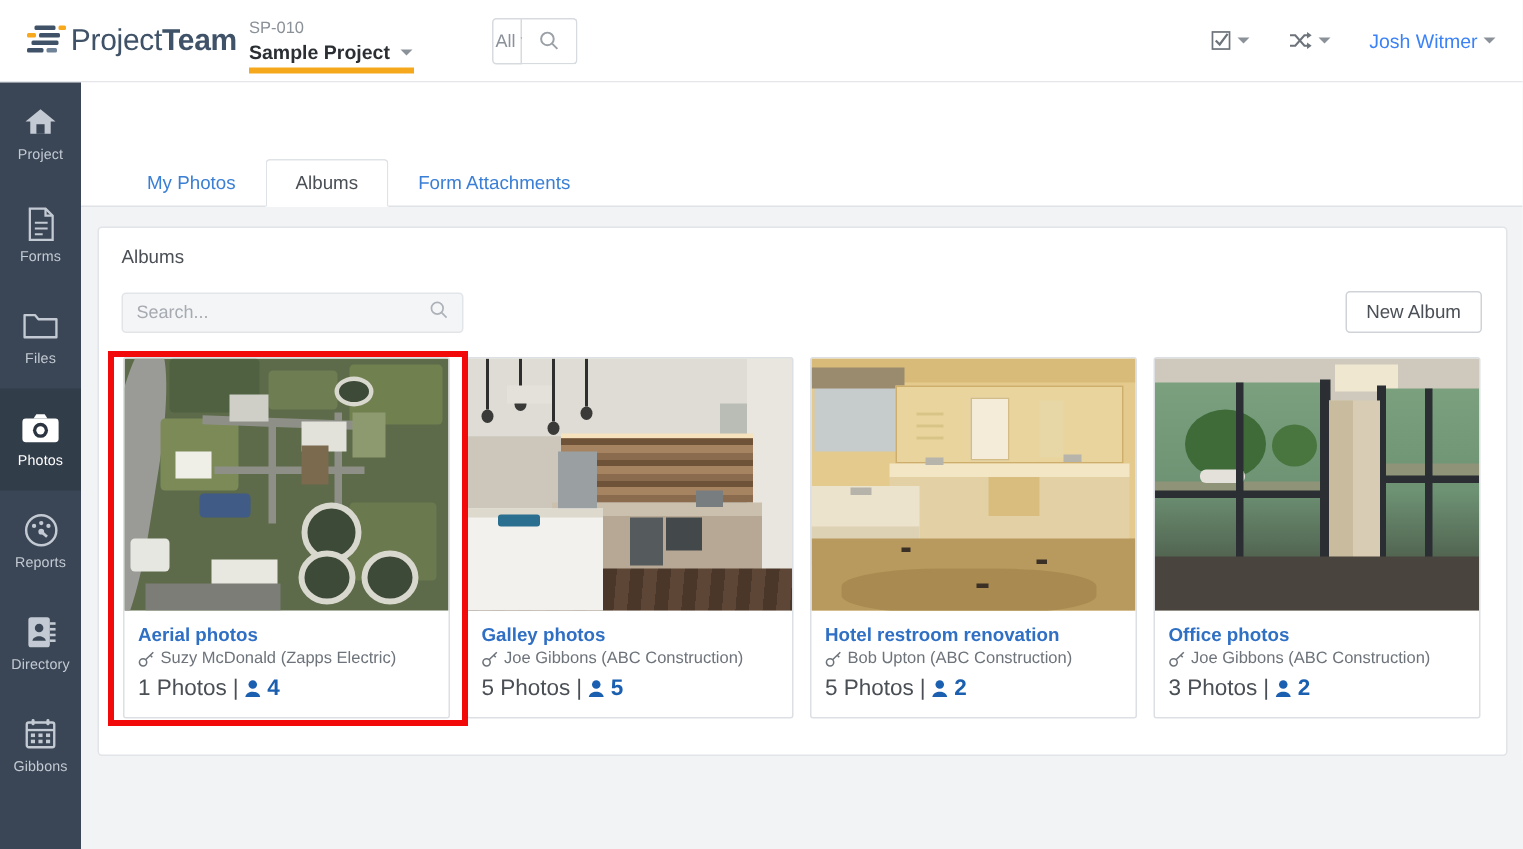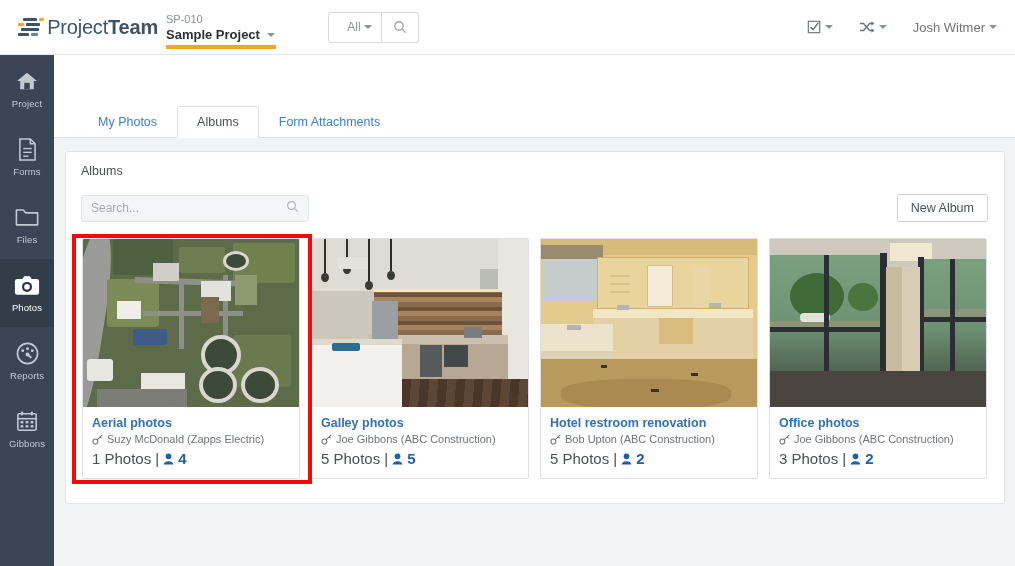--- a/index.html
+++ b/index.html
@@ -12,21 +12,21 @@
 
   
   .topbar {
     position: absolute; top: 0; left: 0;
     width: 1015px; height: 55px;
     background: #ffffff;
     border-bottom: 1px solid #e4e6e9;
     display: flex; align-items: center;
   }
   .logo-wrap {
-    display: flex; align-items: center;
+    display: flex; 
     margin-left: 18px; width: 140px;
   }
   .logo-mark { width: 26px; height: 20px; position: relative; margin-right: 7px; }
   .logo-mark i {
     position: absolute; display: block; height: 3px; border-radius: 1px;
     background: #3f5268;
   }
   .logo-mark i.b1 { top: 1px;  left: 5px;  width: 14px; }
   .logo-mark i.b2 { top: 1px;  left: 21px; width: 5px; background: #f7a81b; }
   .logo-mark i.b3 { top: 6px;  left: 0px;  width: 6px;  background: #f7a81b; }
@@ -46,21 +46,21 @@
   }
   .proj-underline {
     position: absolute; left: 0px; top: 33px;
     width: 110px; height: 4px; background: #f5a81c;
   }
 
   .search-group {
     margin-left: 22px; display: flex; height: 31px; align-items: stretch;
   }
   .search-all {
-    width: 54px; border: 1px solid #d7dade; border-radius: 3px 0 0 3px;
+    width: 20px; border: 1px solid #d7dade; border-radius: 3px 0 0 3px;
     background: #fff; color: #8b9199; font-size: 12px;
     display: flex; align-items: center; justify-content: center; gap: 3px; padding-left: 9px;
   }
   .search-input {
     width: 362px; border: 1px solid #d7dade; border-left: none;
     background: #fafbfc; padding: 0 11px; font-size: 12.5px;
     color: #b4b8bd; font-family: "Liberation Sans", sans-serif;
     display: flex; align-items: center;
   }
   .search-btn {
@@ -275,21 +275,21 @@
     <div class="tr-item">
       <svg width="16" height="14" viewBox="0 0 18 16">
         <path d="M1 4 H5 L12 12 H16" fill="none" stroke="#6d737a" stroke-width="1.6"></path>
         <path d="M1 12 H5 L12 4 H16" fill="none" stroke="#6d737a" stroke-width="1.6"></path>
         <polygon points="14,1.5 17.5,4 14,6.5" fill="#6d737a"></polygon>
         <polygon points="14,9.5 17.5,12 14,14.5" fill="#6d737a"></polygon>
       </svg>
       <span class="caret-d"></span>
     </div>
     <div class="tr-item">
-      <span style="font-size:13px;color:#737373">Josh Witmer</span>
+      <span style="font-size:13px;color:#3b82f6">Josh Witmer</span>
       <span class="caret-d"></span>
     </div>
   </div>
 </div>
 
 <div class="sidebar">
 
   <div class="nav-item">
     <span class="nav-ico">
       <svg width="22" height="20" viewBox="0 0 24 22">
@@ -341,20 +341,34 @@
         <circle cx="7" cy="9" r="1.5" fill="#c3cad3"></circle>
         <circle cx="12" cy="7" r="1.5" fill="#c3cad3"></circle>
         <circle cx="17" cy="9" r="1.5" fill="#c3cad3"></circle>
         <line x1="12" y1="13" x2="16" y2="16.5" stroke="#c3cad3" stroke-width="2"></line>
         <circle cx="12" cy="13" r="2" fill="#c3cad3"></circle>
       </svg>
     </span>
     <span class="nav-label">Reports</span>
   </div>
 
+  <div class="nav-item">
+    <span class="nav-ico">
+      <svg width="21" height="23" viewBox="0 0 22 24">
+        <rect x="2" y="1.5" width="15" height="21" rx="2" fill="#c3cad3"></rect>
+        <circle cx="9.5" cy="9" r="3" fill="#3a4655"></circle>
+        <path d="M4.8 18 C5.5 13.8 13.5 13.8 14.2 18 Z" fill="#3a4655"></path>
+        <rect x="17" y="5" width="4" height="1.8" fill="#c3cad3"></rect>
+        <rect x="17" y="9" width="4" height="1.8" fill="#c3cad3"></rect>
+        <rect x="17" y="13" width="4" height="1.8" fill="#c3cad3"></rect>
+        <rect x="17" y="17" width="4" height="1.8" fill="#c3cad3"></rect>
+      </svg>
+    </span>
+    <span class="nav-label">Directory</span>
+  </div>
 
   <div class="nav-item">
     <span class="nav-ico">
       <svg width="22" height="22" viewBox="0 0 24 24">
         <rect x="2" y="4" width="20" height="18" rx="1.5" fill="none" stroke="#c3cad3" stroke-width="1.7"></rect>
         <line x1="2" y1="9.5" x2="22" y2="9.5" stroke="#c3cad3" stroke-width="1.7"></line>
         <rect x="5.5" y="1.5" width="2.2" height="4.5" rx="1" fill="#c3cad3"></rect>
         <rect x="16.3" y="1.5" width="2.2" height="4.5" rx="1" fill="#c3cad3"></rect>
         <g fill="#c3cad3">
           <rect x="5" y="12" width="3" height="2.6"></rect>

